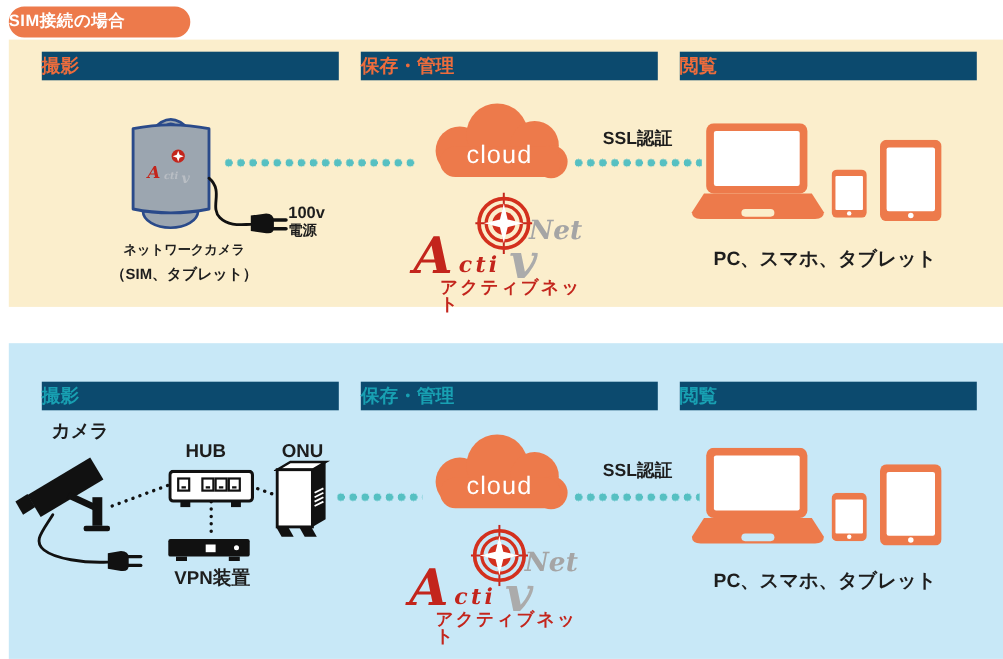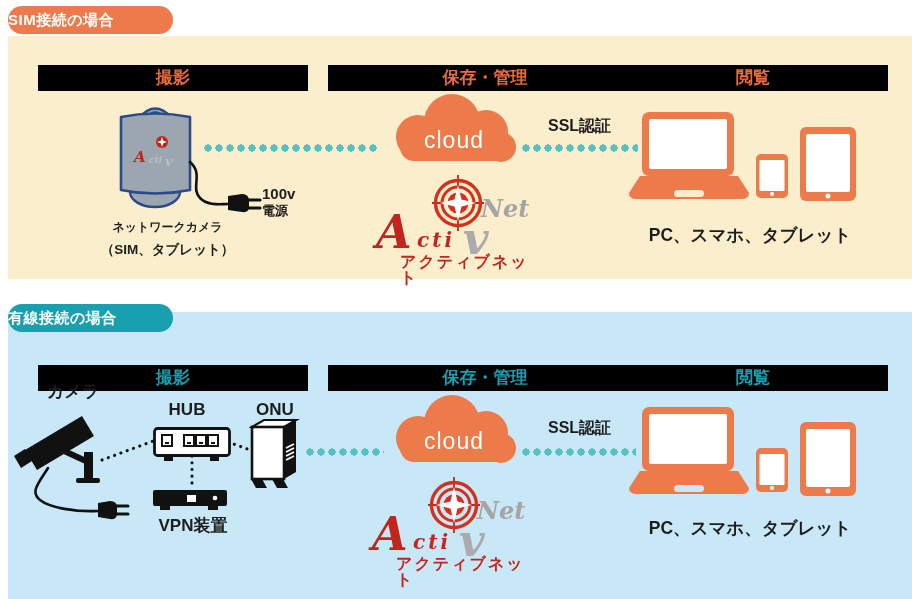--- a/index.html
+++ b/index.html
@@ -15,24 +15,24 @@
   
   .badge{
     position:absolute;left:8px;width:165px;height:28px;border-radius:14px;
     color:#ffffff;font-weight:bold;font-size:15px;line-height:28px;
     letter-spacing:0.5px;
   }
   .badge.orange{background:#ED7A4B;}
   .badge.teal{background:#189FB0;}
   
   .colhdr{
-    position:absolute;width:270px;height:26px;background:#000000;
-    font-size:17px;font-weight:bold;text-align:center;line-height:26px;margin-top:18px;
-  }
-  .colhdr.c1{left:38px;} .colhdr.c2{left:328px;padding-left:22px;} .colhdr.c3{left:618px;}
+    position:absolute;width:270px;height:26px;background:#0c4a6e;
+    font-size:17px;font-weight:bold;text-align:left;line-height:26px;
+  }
+  .colhdr.c1{left:38px;} .colhdr.c2{left:328px;} .colhdr.c3{left:618px;}
   .colhdr.row-top{top:47px;color:#ED6C3C;}
   .colhdr.row-bot{top:347px;color:#18A0B2;}
   
   .dots{
     position:absolute;height:8px;background-repeat:repeat-x;background-size:11px 8px;
     background-image:radial-gradient(circle 3.6px at 4px 4px,#56C0C2 98%,rgba(0,0,0,0) 100%);
   }
   
   .lbl{position:absolute;font-weight:bold;color:#1d1d1d;}
   .ctr{text-align:center;}
@@ -139,21 +139,20 @@
     <circle cx="16" cy="40" r="2" fill="#ffffff"></circle>
   </svg>
   <svg class="abs" style="left:800px;top:127px;" width="56" height="74" viewBox="0 0 56 74">
     <rect x="0" y="0" width="56" height="74" rx="6" fill="#ED7A4B"></rect>
     <rect x="6" y="7" width="44" height="58" rx="2" fill="#ffffff"></rect>
     <circle cx="28" cy="69" r="2.5" fill="#ffffff"></circle>
   </svg>
   <div class="lbl ctr" style="left:640px;top:223px;width:220px;font-size:17.5px;">PC、スマホ、タブレット</div>
 
   <div class="sec-bg blue" style="top:312px;height:287px;"></div>
-  <div class="badge teal" style="top:304px;">有線接続の場合</div>
 
   <div class="colhdr row-bot c1">撮影</div>
   <div class="colhdr row-bot c2">保存・管理</div>
   <div class="colhdr row-bot c3">閲覧</div>
 
   <div class="lbl ctr" style="left:33px;top:380px;width:80px;font-size:17px;">カメラ</div>
   <div class="lbl ctr" style="left:157px;top:400px;width:60px;font-size:17px;">HUB</div>
   <div class="lbl ctr" style="left:245px;top:400px;width:60px;font-size:17px;">ONU</div>
   <div class="lbl ctr" style="left:148px;top:514px;width:90px;font-size:17px;">VPN装置</div>
 

